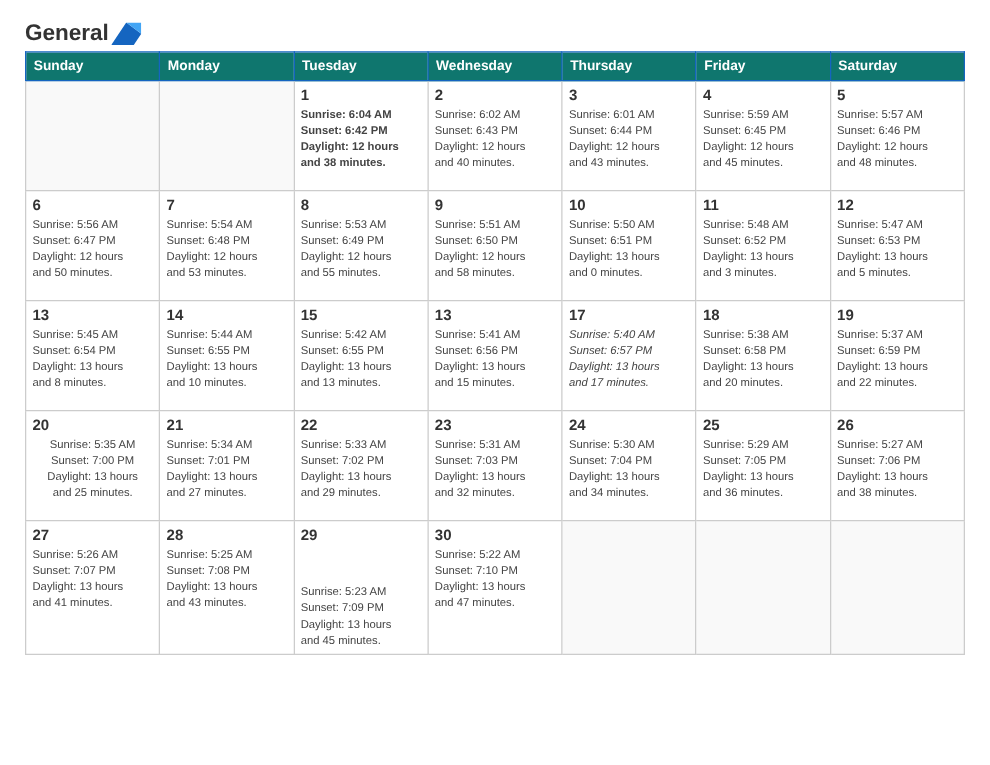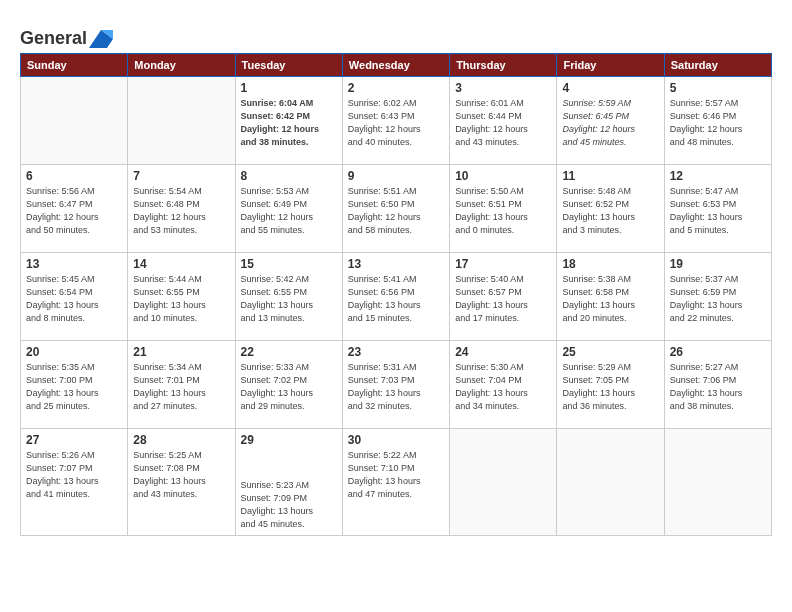--- a/index.html
+++ b/index.html
@@ -22,21 +22,20 @@
       margin-bottom: 6px;
     }
     .logo {
       display: flex;
       flex-direction: column;
       align-items: flex-start;
     }
     .logo-text {
       display: flex;
       align-items: center;
-      margin-top: 12px;
     }
     .logo-general {
       font-size: 18px;
       font-weight: bold;
       color: #333;
     }
     .logo-icon {
       width: 24px;
       height: 18px;
       margin-left: 2px;
@@ -60,21 +59,21 @@
     .location-title {
       font-size: 15px;
       color: #555;
     }
     .calendar {
       width: 100%;
       border-collapse: collapse;
       font-size: 9.5px;
     }
     .calendar th {
-      background-color: #7f1d1d;
+      background-color: #0f766e;
       color: #fff;
       text-align: left;
       padding: 5px 6px;
       font-size: 11px;
       font-weight: bold;
       border: 1px solid #1565c0;
     }
     .calendar td {
       border: 1px solid #ccc;
       vertical-align: top;
@@ -153,21 +152,21 @@
           </td>
           <td>
             <div class="day-number">3</div>
             <div class="day-info" style="white-space: pre-line;">Sunrise: 6:01 AM
 Sunset: 6:44 PM
 Daylight: 12 hours
 and 43 minutes.</div>
           </td>
           <td>
             <div class="day-number">4</div>
-            <div class="day-info" style="white-space: pre-line; font-style: italic;">Sunrise: 5:59 AM
+            <div class="day-info" style="white-space: pre-line;">Sunrise: 5:59 AM
 Sunset: 6:45 PM
 Daylight: 12 hours
 and 45 minutes.</div>
           </td>
           <td>
             <div class="day-number">5</div>
             <div class="day-info" style="white-space: pre-line;">Sunrise: 5:57 AM
 Sunset: 6:46 PM
 Daylight: 12 hours
 and 48 minutes.</div>
@@ -248,21 +247,21 @@
           </td>
           <td>
             <div class="day-number">13</div>
             <div class="day-info" style="white-space: pre-line;">Sunrise: 5:41 AM
 Sunset: 6:56 PM
 Daylight: 13 hours
 and 15 minutes.</div>
           </td>
           <td>
             <div class="day-number">17</div>
-            <div class="day-info" style="white-space: pre-line;">Sunrise: 5:40 AM
+            <div class="day-info" style="white-space: pre-line; font-style: italic;">Sunrise: 5:40 AM
 Sunset: 6:57 PM
 Daylight: 13 hours
 and 17 minutes.</div>
           </td>
           <td>
             <div class="day-number">18</div>
             <div class="day-info" style="white-space: pre-line;">Sunrise: 5:38 AM
 Sunset: 6:58 PM
 Daylight: 13 hours
 and 20 minutes.</div>
@@ -271,21 +270,21 @@
             <div class="day-number">19</div>
             <div class="day-info" style="white-space: pre-line;">Sunrise: 5:37 AM
 Sunset: 6:59 PM
 Daylight: 13 hours
 and 22 minutes.</div>
           </td>
         </tr>
         <tr>
           <td>
             <div class="day-number">20</div>
-            <div class="day-info" style="white-space: pre-line;">Sunrise: 5:35 AM
+            <div class="day-info" style="white-space: pre-line; text-align: center;">Sunrise: 5:35 AM
 Sunset: 7:00 PM
 Daylight: 13 hours
 and 25 minutes.</div>
           </td>
           <td>
             <div class="day-number">21</div>
             <div class="day-info" style="white-space: pre-line;">Sunrise: 5:34 AM
 Sunset: 7:01 PM
 Daylight: 13 hours
 and 27 minutes.</div>

